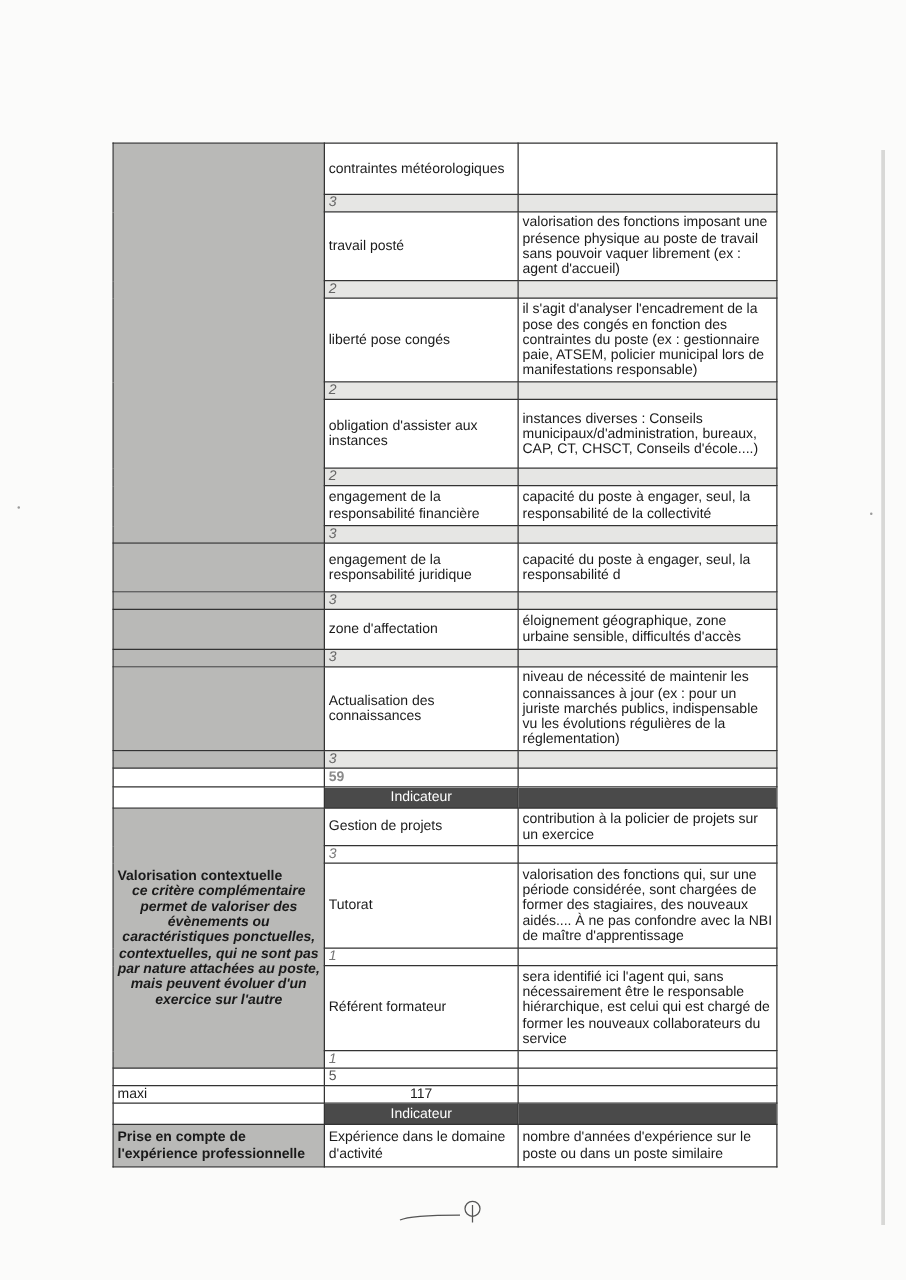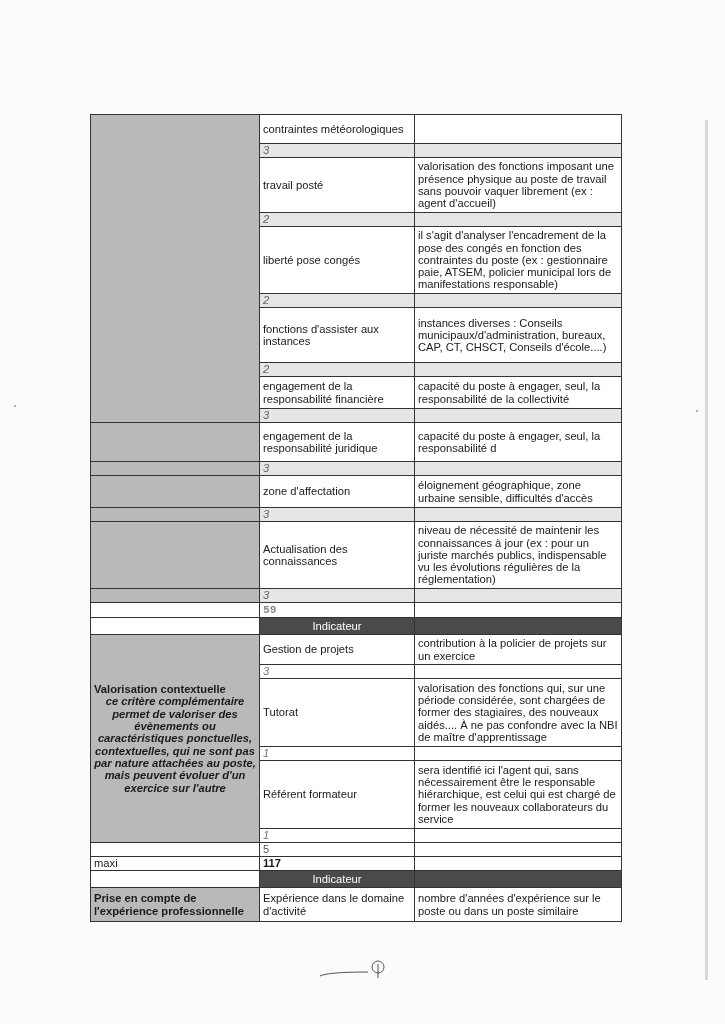--- a/index.html
+++ b/index.html
@@ -12,44 +12,44 @@
   table.grid {
     position: absolute; left: 90px; top: 114px; width: 531px;
     border-collapse: collapse; table-layout: fixed; font-size: 11.2px; line-height: 12.3px;
   }
   table.grid td { border: 1px solid #333; padding: 0 3px; vertical-align: middle; overflow: hidden; }
   col.c1 { width: 169px; } col.c2 { width: 155px; } col.c3 { width: 207px; }
   .shade { background: #b9b9b7; }
   .score { background: #e6e6e4; color: #666; font-style: italic; height: 13px; }
   .score-plain { background: #fff; color: #777; font-style: italic; height: 13px; }
   .white { background: #fff; }
-  .total { color: #8a8a8a; font-weight: bold; font-style: normal; font-family: Liberation Mono, monospace; }
+  .total { color: #8a8a8a; font-weight: bold; font-style: normal; }
   .header-dark { background: #4a4a4a; color: #fff; font-weight: normal; text-align: center; }
   .header-dark-r { background: #4a4a4a; }
   .cat-title { text-align: left; font-weight: bold; }
   .cat-desc { text-align: center; font-style: italic; font-weight: bold; }
-  .maxi-val { text-align: left; font-weight: bold; }
+  .maxi-val { text-align: center; font-weight: normal; }
   .sig { position: absolute; left: 318px; top: 958px; }
 </style>
 </head>
 <body>
 
 <div class="edge-line"></div>
 <div class="dot" style="left:14px;top:405px"></div>
 <div class="dot" style="left:696px;top:410px"></div>
 
 <table class="grid">
   <colgroup>
       <col class="c1">
       <col class="c2">
       <col class="c3">
     </colgroup>
   <tbody>
 
-    <tr style="height:29px">
+    <tr style="height:41px">
       <td class="shade" rowspan="10"></td>
       <td class="white">contraintes météorologiques</td>
       <td class="white"></td>
     </tr>
     <tr>
       <td class="score">3</td>
       <td class="score"></td>
     </tr>
     <tr style="height:55px">
       <td class="white">travail posté</td>
@@ -61,21 +61,21 @@
     </tr>
     <tr style="height:67px">
       <td class="white">liberté pose congés</td>
       <td class="white">il s'agit d'analyser l'encadrement de la pose des congés en fonction des contraintes du poste (ex : gestionnaire paie, ATSEM, policier municipal lors de manifestations responsable)</td>
     </tr>
     <tr>
       <td class="score">2</td>
       <td class="score"></td>
     </tr>
     <tr style="height:55px">
-      <td class="white">fonctions d'assister aux instances</td>
+      <td class="white">obligation d'assister aux instances</td>
       <td class="white">instances diverses : Conseils municipaux/d'administration, bureaux, CAP, CT, CHSCT, Conseils d'école....)</td>
     </tr>
     <tr>
       <td class="score">2</td>
       <td class="score"></td>
     </tr>
     <tr style="height:32px">
       <td class="white">engagement de la responsabilité financière</td>
       <td class="white">capacité du poste à engager, seul, la responsabilité de la collectivité</td>
     </tr>

